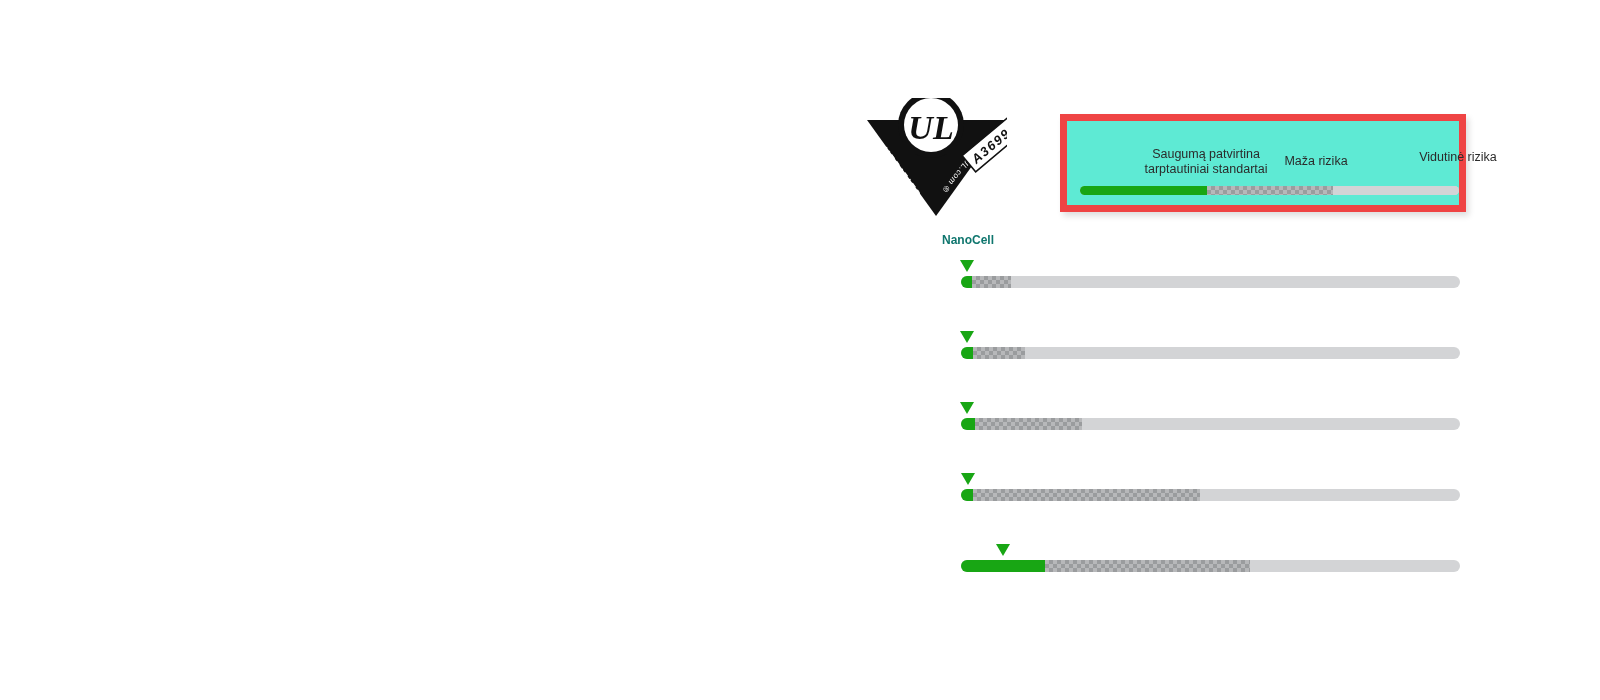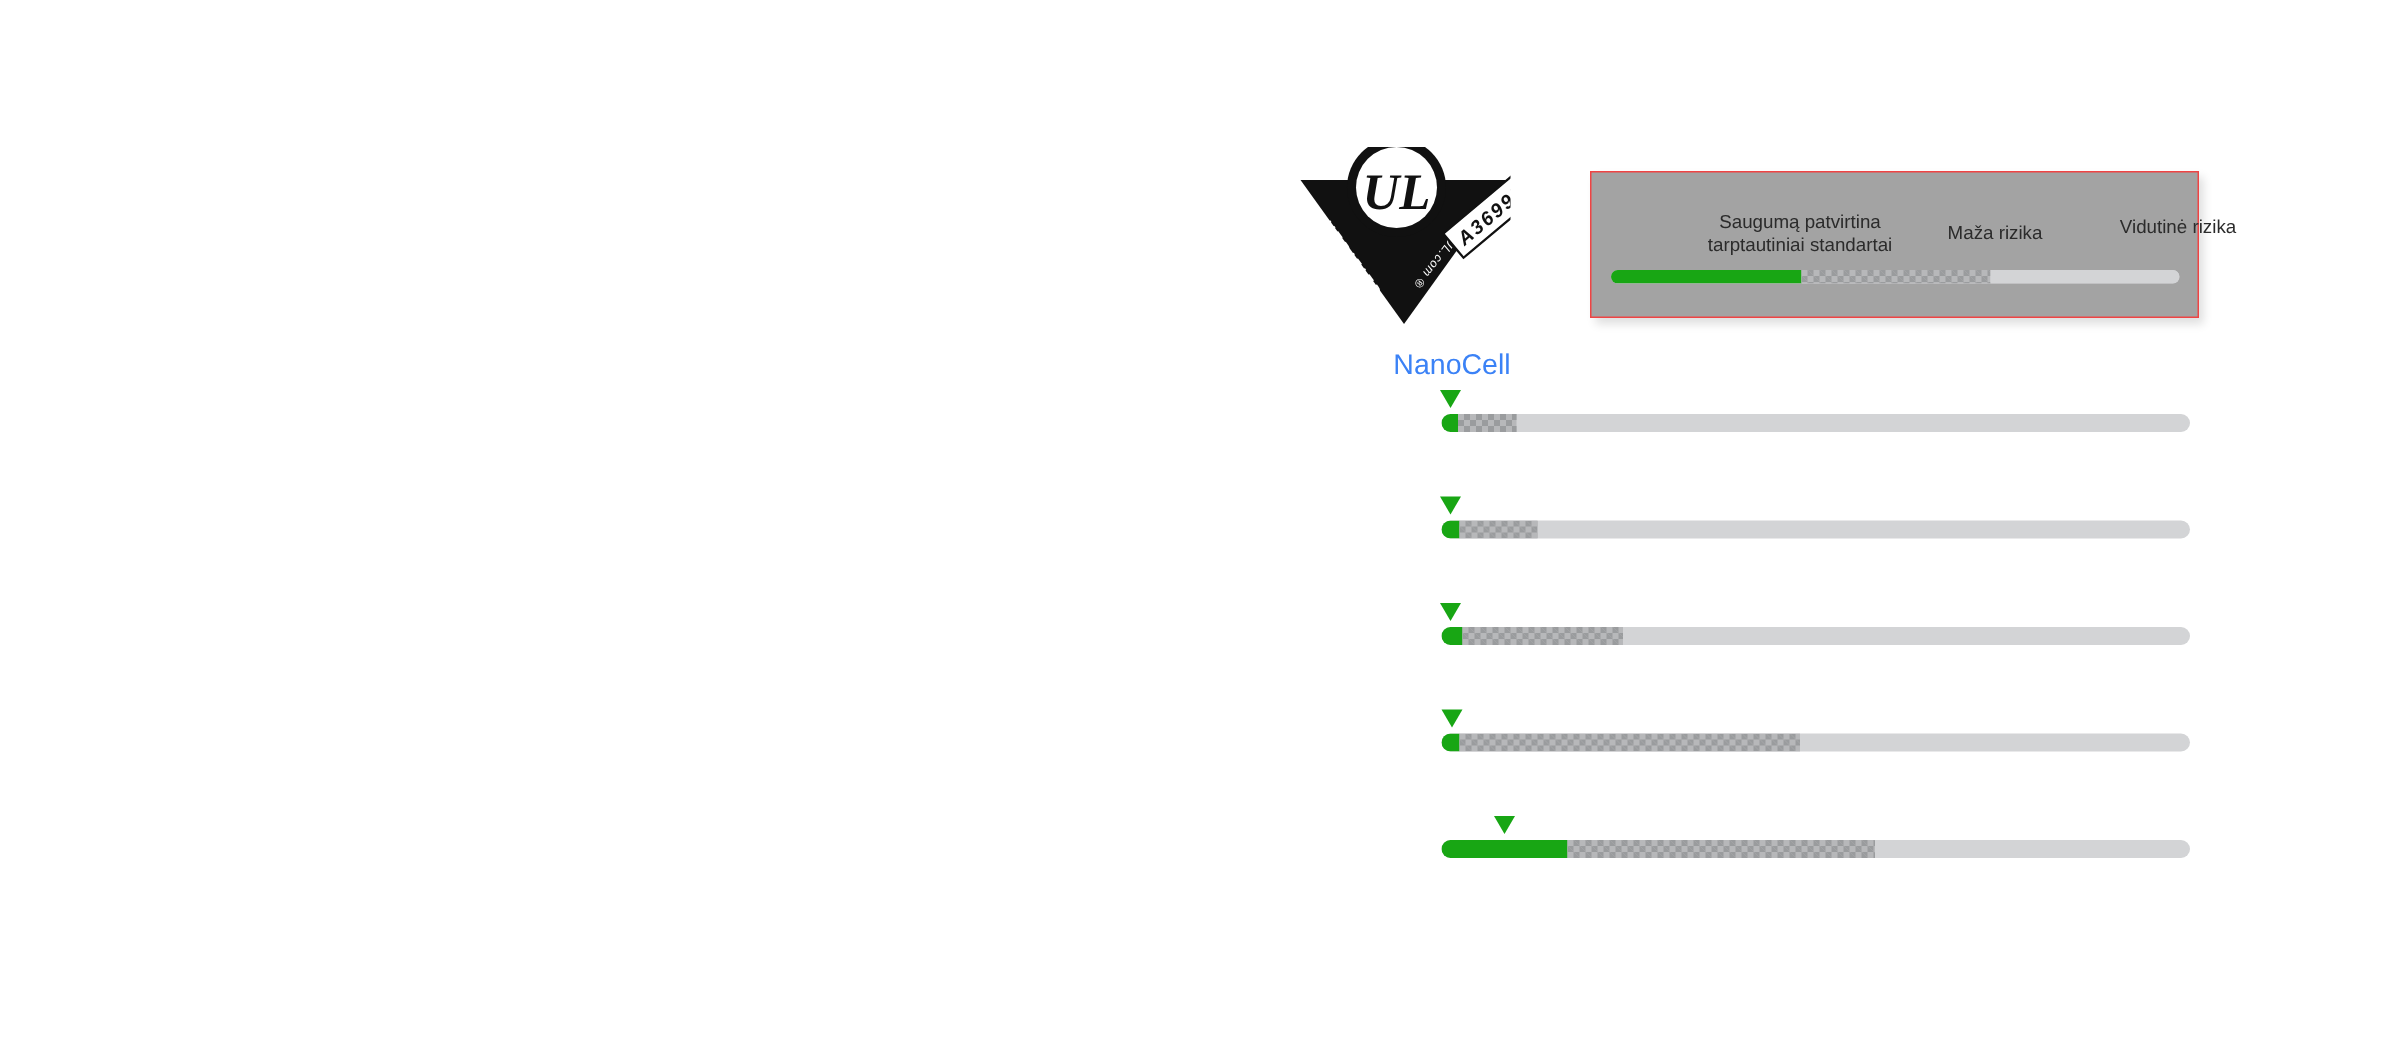--- a/index.html
+++ b/index.html
@@ -14,35 +14,35 @@
   }
   #stage{position:absolute;left:0;top:0;width:1600px;height:700px;}
 
   
   .ul-mark{position:absolute;left:865px;top:98px;width:142px;height:120px;font-style:italic;}
   .ul-mark svg{display:block;}
 
   
   .legend-panel{
     position:absolute;left:1060px;top:114px;width:406px;height:98px;
-    background:#a3a3a3;
-    border:1px solid #ef4444;
+    background:#5eead4;
+    border:7px solid #ef4444;
     box-shadow:3px 4px 6px rgba(0,0,0,.13);
     box-sizing:border-box;
   }
   .legend-labels{
     position:absolute;left:13px;top:26px;width:380px;height:42px;
   }
   .legend-label{
     position:absolute;
     font-size:12.5px;color:#2b2b2b;line-height:15px;
     text-align:center;white-space:pre-line;
   }
   .legend-label.l0{left:0px;  top:0px;  width:252px;}
-  .legend-label.l1{left:130px;top:7px;  width:252px;}
+  .legend-label.l1{left:110px;top:7px;  width:252px;}
   .legend-label.l2{left:252px;top:3px;  width:252px;}
 
   .legend-bar{
     position:absolute;left:13px;top:65px;width:379px;height:9px;
     border-radius:4.5px;overflow:hidden;background:#d3d4d6;
   }
   .legend-seg{position:absolute;top:0;height:9px;}
   .legend-seg.green{left:0;width:127px;background:#18a614;}
   .legend-seg.hatch{left:127px;width:126px;}
   .legend-seg.plain{left:253px;width:126px;background:#d3d4d6;}
@@ -53,21 +53,21 @@
     background-image:
       linear-gradient(45deg,  #9a9c9e 25%, transparent 25%, transparent 75%, #9a9c9e 75%),
       linear-gradient(45deg,  #9a9c9e 25%, transparent 25%, transparent 75%, #9a9c9e 75%);
     background-size:8px 8px;
     background-position:0 0, 4px 4px;
   }
 
   
   .nanocell-label{
     position:absolute;top:233px;
-    font-size:19px;color:#3b82f6;font-weight:400;
+    font-size:12px;color:#0f766e;font-weight:700;
     white-space:nowrap;transform:translateX(-50%);
   }
 
   
   .row{position:absolute;left:0;height:40px;}
   .track{
     position:absolute;left:961px;top:0;width:499px;height:12px;
     border-radius:6px;overflow:hidden;background:#d3d4d6;
   }
   .seg{position:absolute;top:0;height:12px;}

